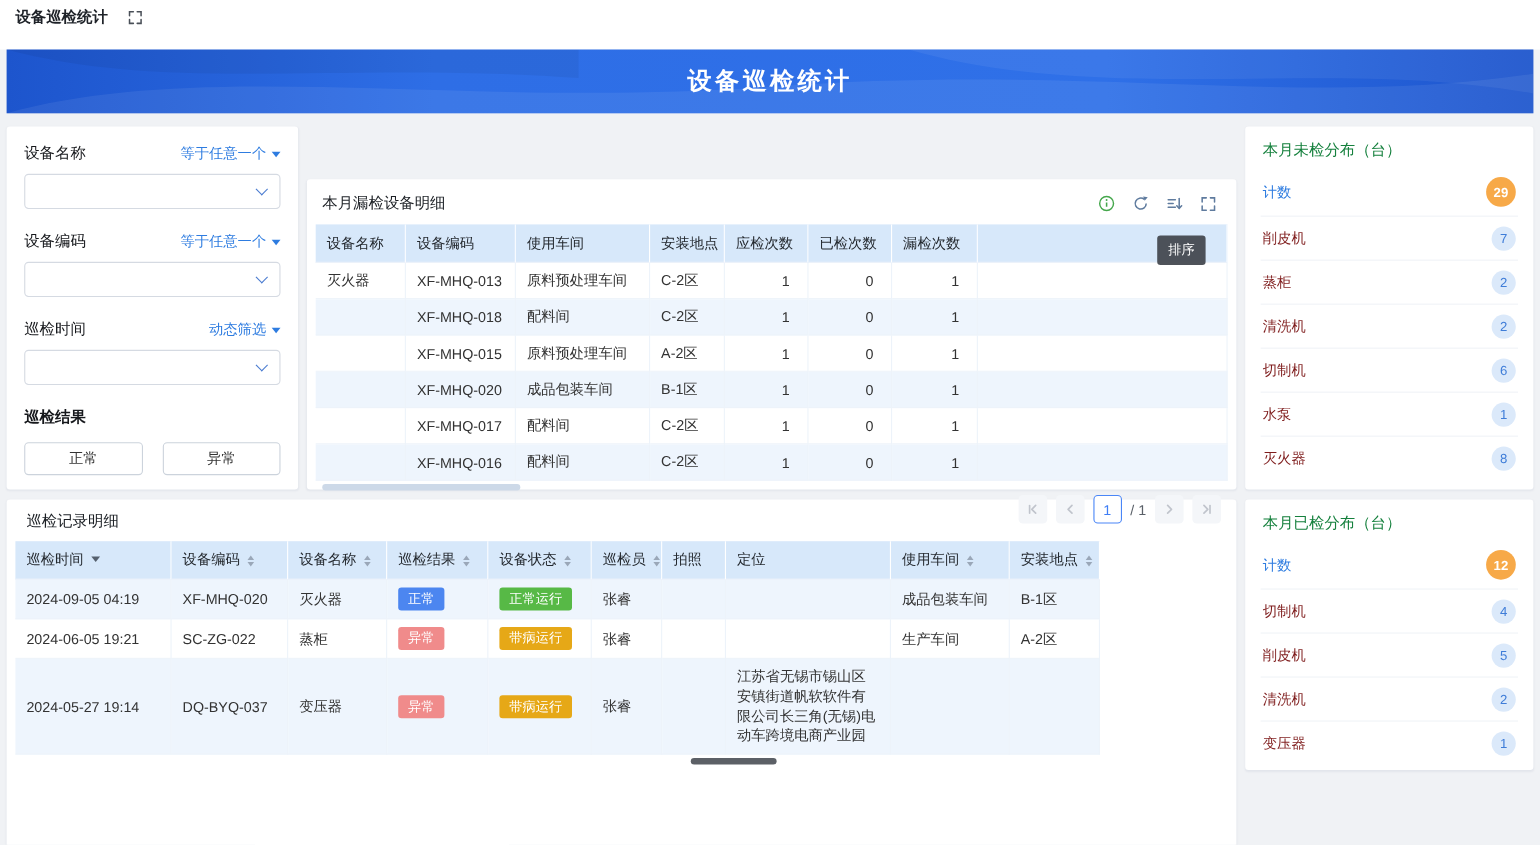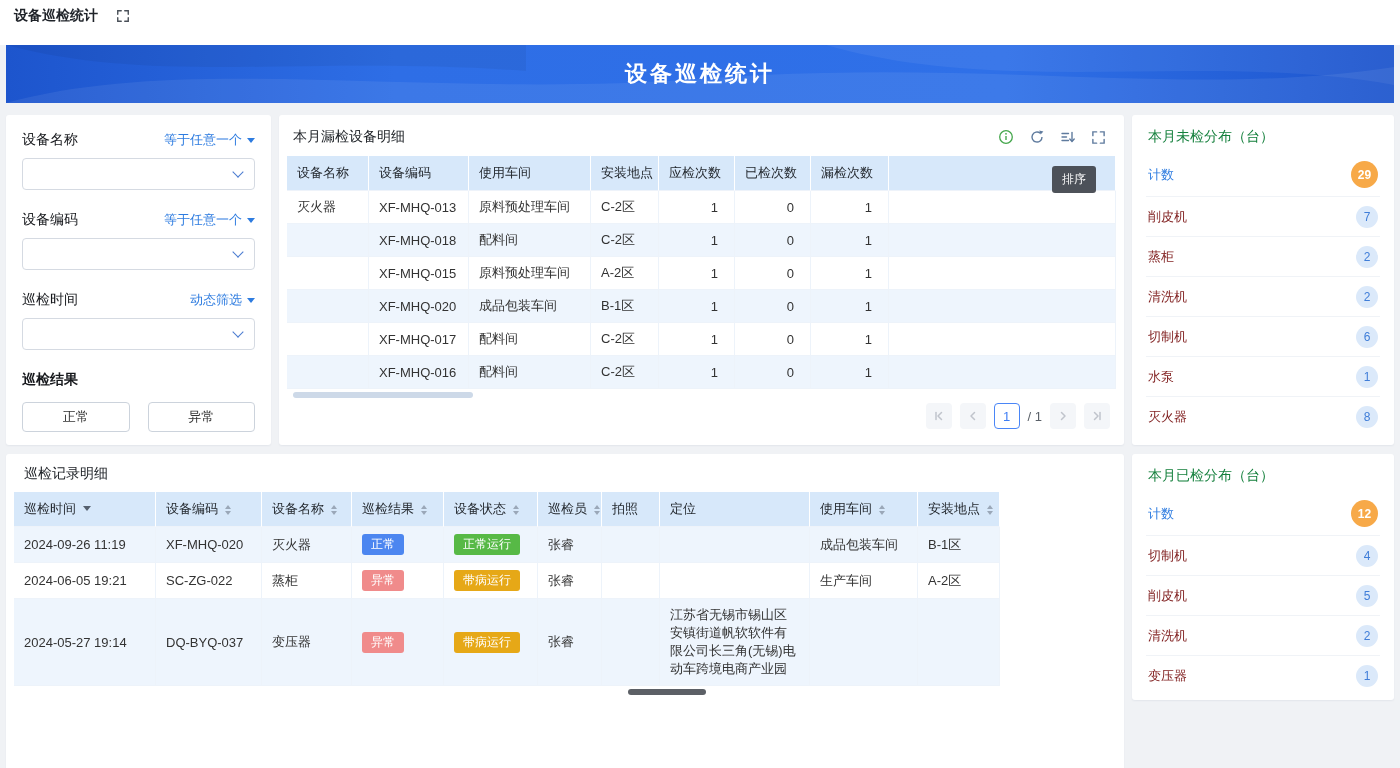--- a/index.html
+++ b/index.html
@@ -46,21 +46,21 @@
   .panel-title { font-size:14px; color:#1b1f24; }
   .panel-icons { display:flex; align-items:center; gap:15px; padding-right:4px; }
   .picon { display:inline-flex; align-items:center; cursor:pointer; }
 
   
   .dtable { border-collapse:separate; border-spacing:0; font-size:13px; }
   .dtable th { background:#d7e8fa; font-weight:normal; text-align:left; padding:8px 10px; color:#24292f;
     border-right:1px solid #fff; border-bottom:1px solid #eef3fa; white-space:nowrap; }
   .dtable td { padding:7px 10px; border-right:1px solid #edf3fa; border-bottom:1px solid #edf3fa;
     color:#333; vertical-align:middle; }
-  .missed-card { grid-column:2; grid-row:1; position:relative; padding:0 8px 8px; display:flex; flex-direction:column; }
+  .missed-card { grid-column:2; grid-row:1; position:relative; padding:0 8px 8px; display:flex; flex-direction:column;margin-top:48px; }
   .missed-table { width:100%; table-layout:fixed; }
   .missed-table tbody tr:nth-child(even) td { background:#eef5fd; }
   .missed-table td.num { text-align:right; padding-right:16px; }
   .tooltip { position:absolute; top:51px; right:28px; background:rgba(68,73,80,0.95); color:#fff;
     font-size:12px; padding:5px 10px; border-radius:3px; z-index:6; }
 
   .hscroll { height:6px; margin:3px 2px 0; position:relative; }
   .thumb { position:absolute; top:0; height:6px; border-radius:3px; }
   .thumb-blue { left:4px; width:180px; background:#cdd9e8; }
   .thumb-dark { left:612px; width:78px; background:#5c6066; }
@@ -426,21 +426,21 @@
                 <i class="down"></i>
               </span></th>
           <th><span>安装地点</span><span class="sorters">
                 <i class="up"></i>
                 <i class="down"></i>
               </span></th>
         </tr>
       </thead>
       <tbody>
         <tr>
-          <td>2024-09-26 11:19</td>
+          <td>2024-09-05 04:19</td>
           <td>XF-MHQ-020</td>
           <td>灭火器</td>
           <td><span class="badge b-blue">正常</span></td>
           <td><span class="badge b-green">正常运行</span></td>
           <td>张睿</td>
           <td></td>
           <td class="wrap"></td>
           <td>成品包装车间</td>
           <td>B-1区</td>
         </tr>

